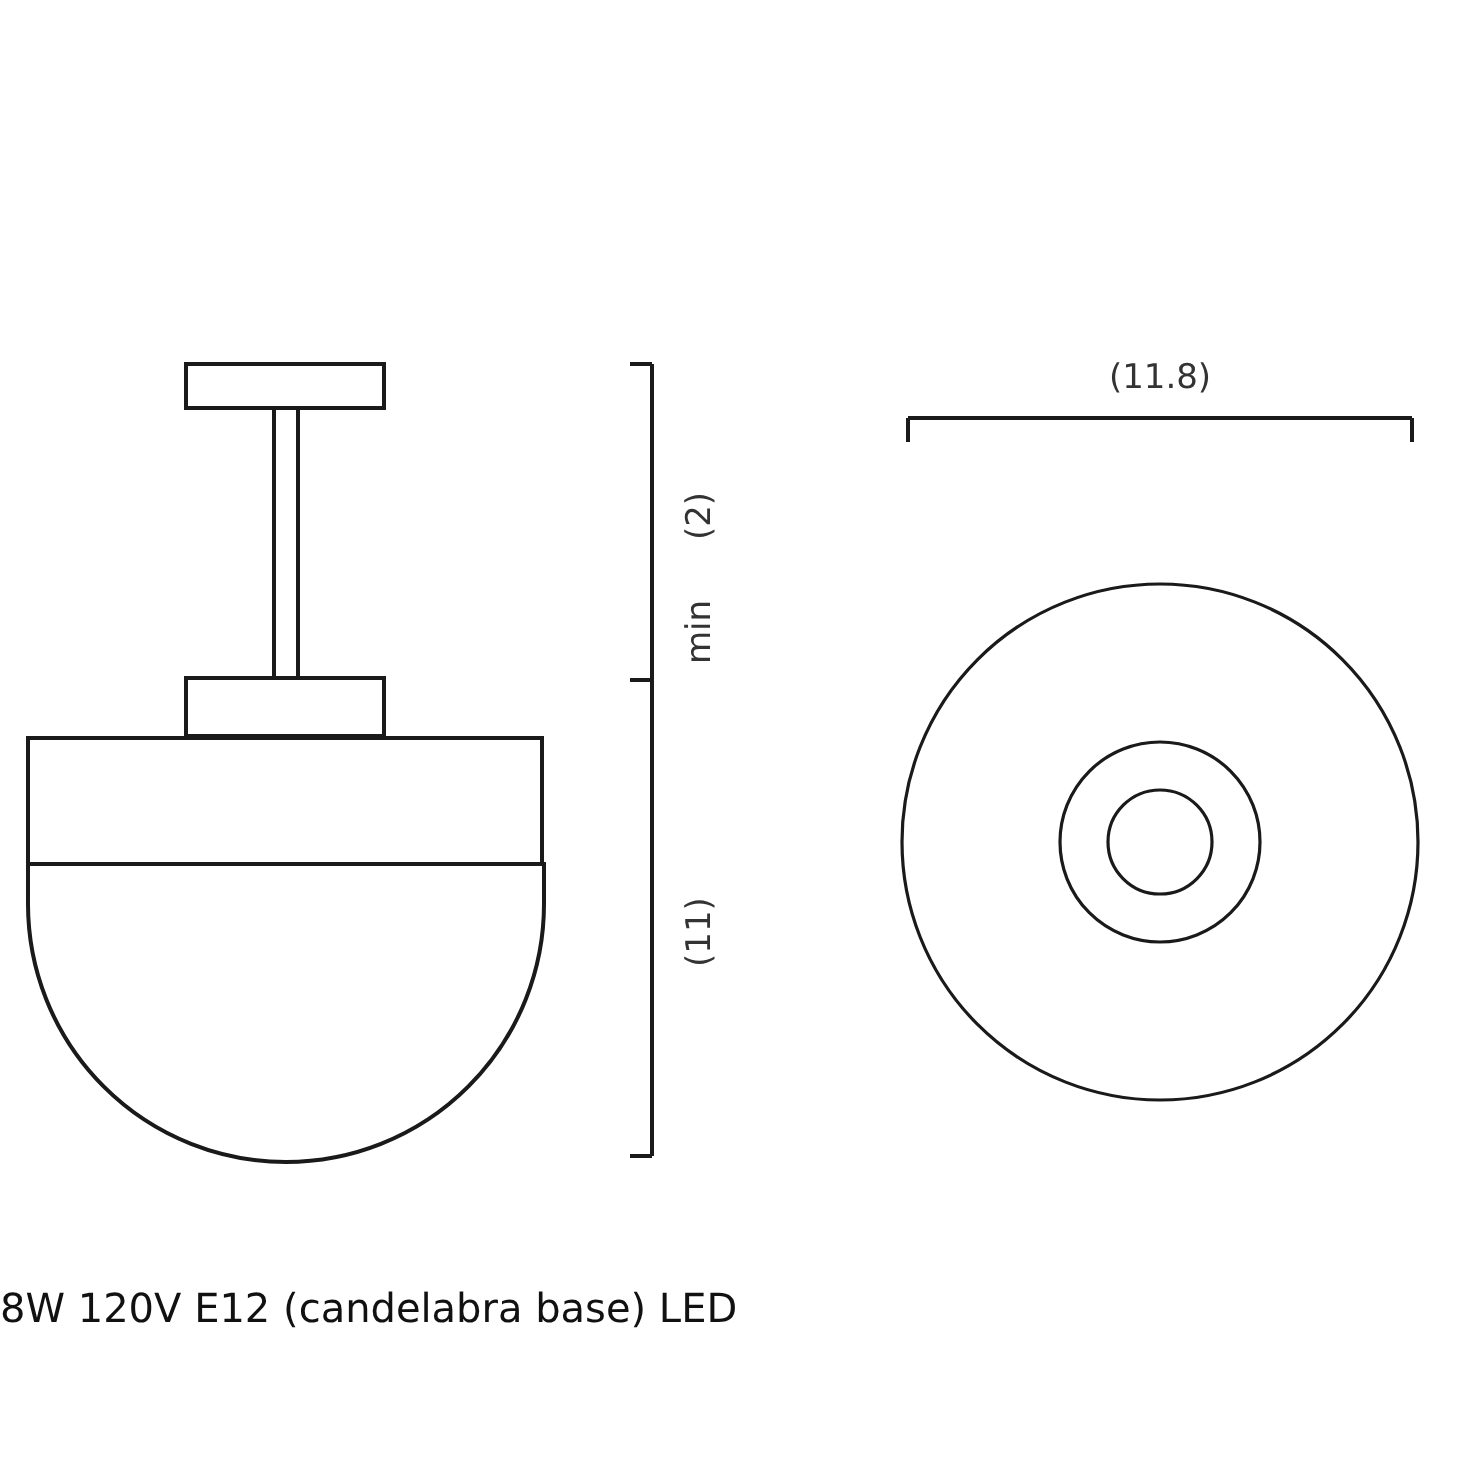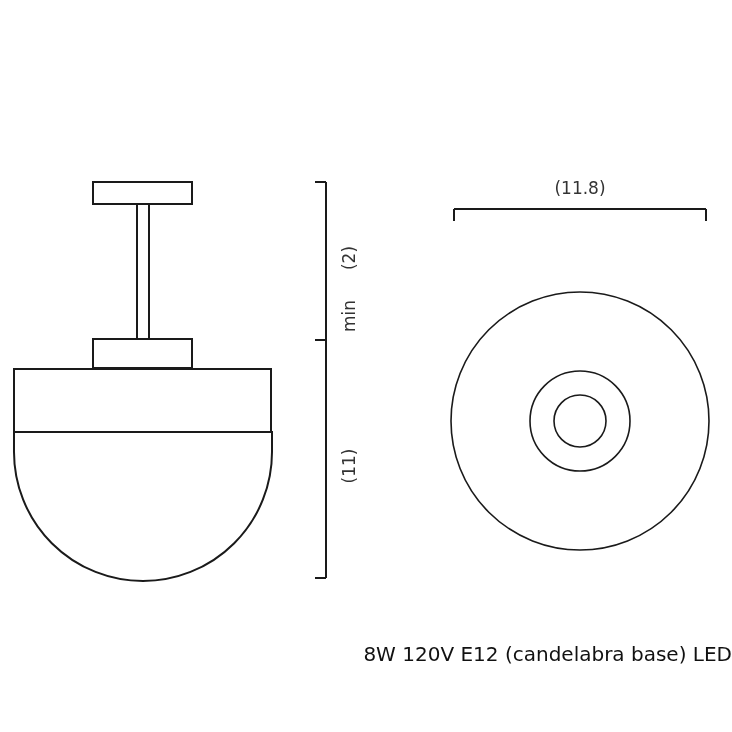--- a/index.html
+++ b/index.html
@@ -1,19 +1,19 @@
 <!DOCTYPE html>
 <html><head>
 <meta charset="utf-8">
 <style>
   html,body{margin:0;padding:0;background:#fff;}
   body{width:732px;height:732px;position:relative;overflow:hidden;font-family:"Liberation Sans",sans-serif;}
   svg{position:absolute;left:0;top:0;}
   .dim{font-family:"DejaVu Sans",sans-serif;font-size:17px;fill:#333;}
-  .caption{position:absolute;left:0;width:732px;top:642px;text-align:right;font-family:"DejaVu Sans",sans-serif;font-size:20px;color:#111;}
+  .caption{position:absolute;left:0;width:732px;top:642px;text-align:left;font-family:"DejaVu Sans",sans-serif;font-size:20px;color:#111;}
 </style>
 </head>
 <body>
 
 <svg width="732" height="732" viewBox="0 0 732 732">
   <g fill="none" stroke="#1a1a1a" stroke-width="2">
     <rect x="93" y="182" width="99" height="22"></rect>
     <rect x="137" y="204" width="12" height="135"></rect>
     <rect x="93" y="339" width="99" height="29"></rect>
     <rect x="14" y="369" width="257" height="63"></rect>

